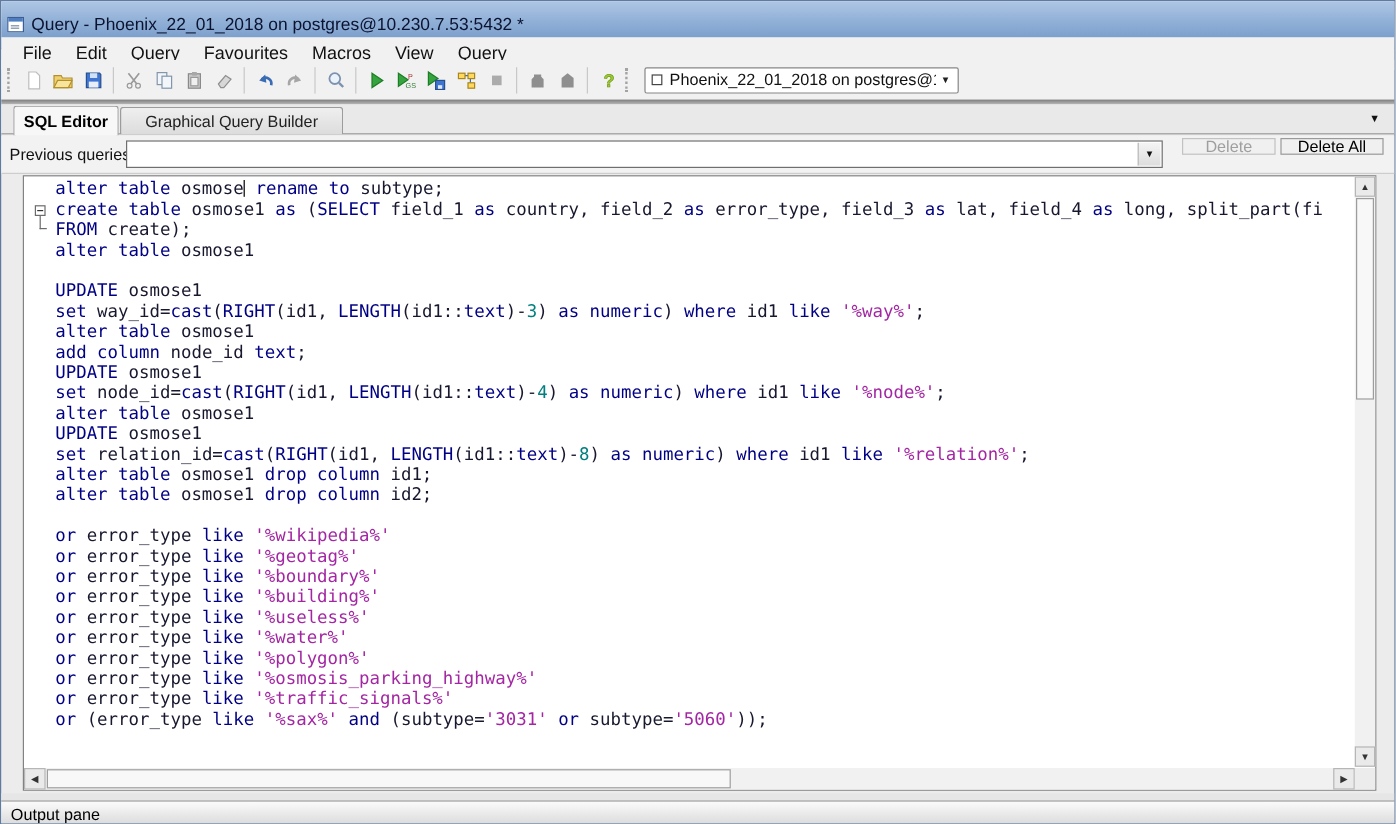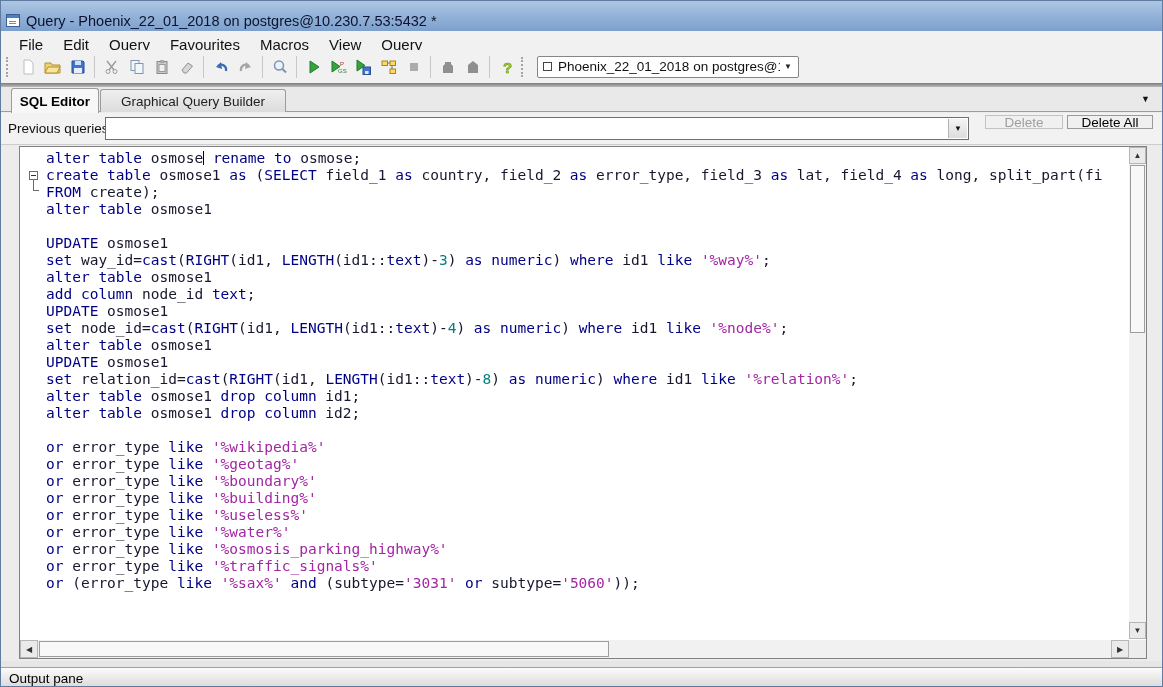--- a/index.html
+++ b/index.html
@@ -261,21 +261,21 @@
     <div class="prev-combo">
       <span></span>
       <span class="prev-combo-btn">▼</span>
     </div>
     <div class="btn disabled" id="btn-delete">Delete</div>
     <div class="btn" id="btn-delete-all">Delete All</div>
   </div>
 
   <div class="editor">
     <div class="code-area" id="code-area">
-        <div class="code-line"><span class="fold-cell"></span><span class="code-text"><span class="tok-k">alter table</span><span class="tok-p"> osmose</span><span class="caret"></span><span class="tok-p"> </span><span class="tok-k">rename to</span><span class="tok-p"> osmose;</span></span></div>
+        <div class="code-line"><span class="fold-cell"></span><span class="code-text"><span class="tok-k">alter table</span><span class="tok-p"> osmose</span><span class="caret"></span><span class="tok-p"> </span><span class="tok-k">rename to</span><span class="tok-p"> subtype;</span></span></div>
         <div class="code-line"><span class="fold-cell"><span class="fold-box"></span></span><span class="code-text"><span class="tok-k">create table</span><span class="tok-p"> osmose1 </span><span class="tok-k">as</span><span class="tok-p"> (</span><span class="tok-k">SELECT</span><span class="tok-p"> field_1 </span><span class="tok-k">as</span><span class="tok-p"> country, field_2 </span><span class="tok-k">as</span><span class="tok-p"> error_type, field_3 </span><span class="tok-k">as</span><span class="tok-p"> lat, field_4 </span><span class="tok-k">as</span><span class="tok-p"> long, split_part(fi</span></span></div>
         <div class="code-line"><span class="fold-cell"><span class="fold-tail"></span></span><span class="code-text"><span class="tok-k">FROM</span><span class="tok-p"> create);</span></span></div>
         <div class="code-line"><span class="fold-cell"></span><span class="code-text"><span class="tok-k">alter table</span><span class="tok-p"> osmose1</span></span></div>
         <div class="code-line"><span class="fold-cell"></span></div>
         <div class="code-line"><span class="fold-cell"></span><span class="code-text"><span class="tok-k">UPDATE</span><span class="tok-p"> osmose1</span></span></div>
         <div class="code-line"><span class="fold-cell"></span><span class="code-text"><span class="tok-k">set</span><span class="tok-p"> way_id=</span><span class="tok-k">cast</span><span class="tok-p">(</span><span class="tok-k">RIGHT</span><span class="tok-p">(id1, </span><span class="tok-k">LENGTH</span><span class="tok-p">(id1::</span><span class="tok-k">text</span><span class="tok-p">)-</span><span class="tok-n">3</span><span class="tok-p">) </span><span class="tok-k">as numeric</span><span class="tok-p">) </span><span class="tok-k">where</span><span class="tok-p"> id1 </span><span class="tok-k">like</span><span class="tok-p"> </span><span class="tok-s">'%way%'</span><span class="tok-p">;</span></span></div>
         <div class="code-line"><span class="fold-cell"></span><span class="code-text"><span class="tok-k">alter table</span><span class="tok-p"> osmose1</span></span></div>
         <div class="code-line"><span class="fold-cell"></span><span class="code-text"><span class="tok-k">add column</span><span class="tok-p"> node_id </span><span class="tok-k">text</span><span class="tok-p">;</span></span></div>
         <div class="code-line"><span class="fold-cell"></span><span class="code-text"><span class="tok-k">UPDATE</span><span class="tok-p"> osmose1</span></span></div>
         <div class="code-line"><span class="fold-cell"></span><span class="code-text"><span class="tok-k">set</span><span class="tok-p"> node_id=</span><span class="tok-k">cast</span><span class="tok-p">(</span><span class="tok-k">RIGHT</span><span class="tok-p">(id1, </span><span class="tok-k">LENGTH</span><span class="tok-p">(id1::</span><span class="tok-k">text</span><span class="tok-p">)-</span><span class="tok-n">4</span><span class="tok-p">) </span><span class="tok-k">as numeric</span><span class="tok-p">) </span><span class="tok-k">where</span><span class="tok-p"> id1 </span><span class="tok-k">like</span><span class="tok-p"> </span><span class="tok-s">'%node%'</span><span class="tok-p">;</span></span></div>
@@ -284,20 +284,21 @@
         <div class="code-line"><span class="fold-cell"></span><span class="code-text"><span class="tok-k">set</span><span class="tok-p"> relation_id=</span><span class="tok-k">cast</span><span class="tok-p">(</span><span class="tok-k">RIGHT</span><span class="tok-p">(id1, </span><span class="tok-k">LENGTH</span><span class="tok-p">(id1::</span><span class="tok-k">text</span><span class="tok-p">)-</span><span class="tok-n">8</span><span class="tok-p">) </span><span class="tok-k">as numeric</span><span class="tok-p">) </span><span class="tok-k">where</span><span class="tok-p"> id1 </span><span class="tok-k">like</span><span class="tok-p"> </span><span class="tok-s">'%relation%'</span><span class="tok-p">;</span></span></div>
         <div class="code-line"><span class="fold-cell"></span><span class="code-text"><span class="tok-k">alter table</span><span class="tok-p"> osmose1 </span><span class="tok-k">drop column</span><span class="tok-p"> id1;</span></span></div>
         <div class="code-line"><span class="fold-cell"></span><span class="code-text"><span class="tok-k">alter table</span><span class="tok-p"> osmose1 </span><span class="tok-k">drop column</span><span class="tok-p"> id2;</span></span></div>
         <div class="code-line"><span class="fold-cell"></span></div>
         <div class="code-line"><span class="fold-cell"></span><span class="code-text"><span class="tok-k">or</span><span class="tok-p"> error_type </span><span class="tok-k">like</span><span class="tok-p"> </span><span class="tok-s">'%wikipedia%'</span></span></div>
         <div class="code-line"><span class="fold-cell"></span><span class="code-text"><span class="tok-k">or</span><span class="tok-p"> error_type </span><span class="tok-k">like</span><span class="tok-p"> </span><span class="tok-s">'%geotag%'</span></span></div>
         <div class="code-line"><span class="fold-cell"></span><span class="code-text"><span class="tok-k">or</span><span class="tok-p"> error_type </span><span class="tok-k">like</span><span class="tok-p"> </span><span class="tok-s">'%boundary%'</span></span></div>
         <div class="code-line"><span class="fold-cell"></span><span class="code-text"><span class="tok-k">or</span><span class="tok-p"> error_type </span><span class="tok-k">like</span><span class="tok-p"> </span><span class="tok-s">'%building%'</span></span></div>
         <div class="code-line"><span class="fold-cell"></span><span class="code-text"><span class="tok-k">or</span><span class="tok-p"> error_type </span><span class="tok-k">like</span><span class="tok-p"> </span><span class="tok-s">'%useless%'</span></span></div>
         <div class="code-line"><span class="fold-cell"></span><span class="code-text"><span class="tok-k">or</span><span class="tok-p"> error_type </span><span class="tok-k">like</span><span class="tok-p"> </span><span class="tok-s">'%water%'</span></span></div>
+        <div class="code-line"><span class="fold-cell"></span><span class="code-text"><span class="tok-k">or</span><span class="tok-p"> error_type </span><span class="tok-k">like</span><span class="tok-p"> </span><span class="tok-s">'%polygon%'</span></span></div>
         <div class="code-line"><span class="fold-cell"></span><span class="code-text"><span class="tok-k">or</span><span class="tok-p"> error_type </span><span class="tok-k">like</span><span class="tok-p"> </span><span class="tok-s">'%osmosis_parking_highway%'</span></span></div>
         <div class="code-line"><span class="fold-cell"></span><span class="code-text"><span class="tok-k">or</span><span class="tok-p"> error_type </span><span class="tok-k">like</span><span class="tok-p"> </span><span class="tok-s">'%traffic_signals%'</span></span></div>
         <div class="code-line"><span class="fold-cell"></span><span class="code-text"><span class="tok-k">or</span><span class="tok-p"> (error_type </span><span class="tok-k">like</span><span class="tok-p"> </span><span class="tok-s">'%sax%'</span><span class="tok-p"> </span><span class="tok-k">and</span><span class="tok-p"> (subtype=</span><span class="tok-s">'3031'</span><span class="tok-p"> </span><span class="tok-k">or</span><span class="tok-p"> subtype=</span><span class="tok-s">'5060'</span><span class="tok-p">));</span></span></div>
       </div>
     <div class="vscroll">
       <div class="sb-btn vs-up">▲</div>
       <div class="vs-thumb"></div>
       <div class="sb-btn vs-dn">▼</div>
     </div>
     <div class="hscroll">

